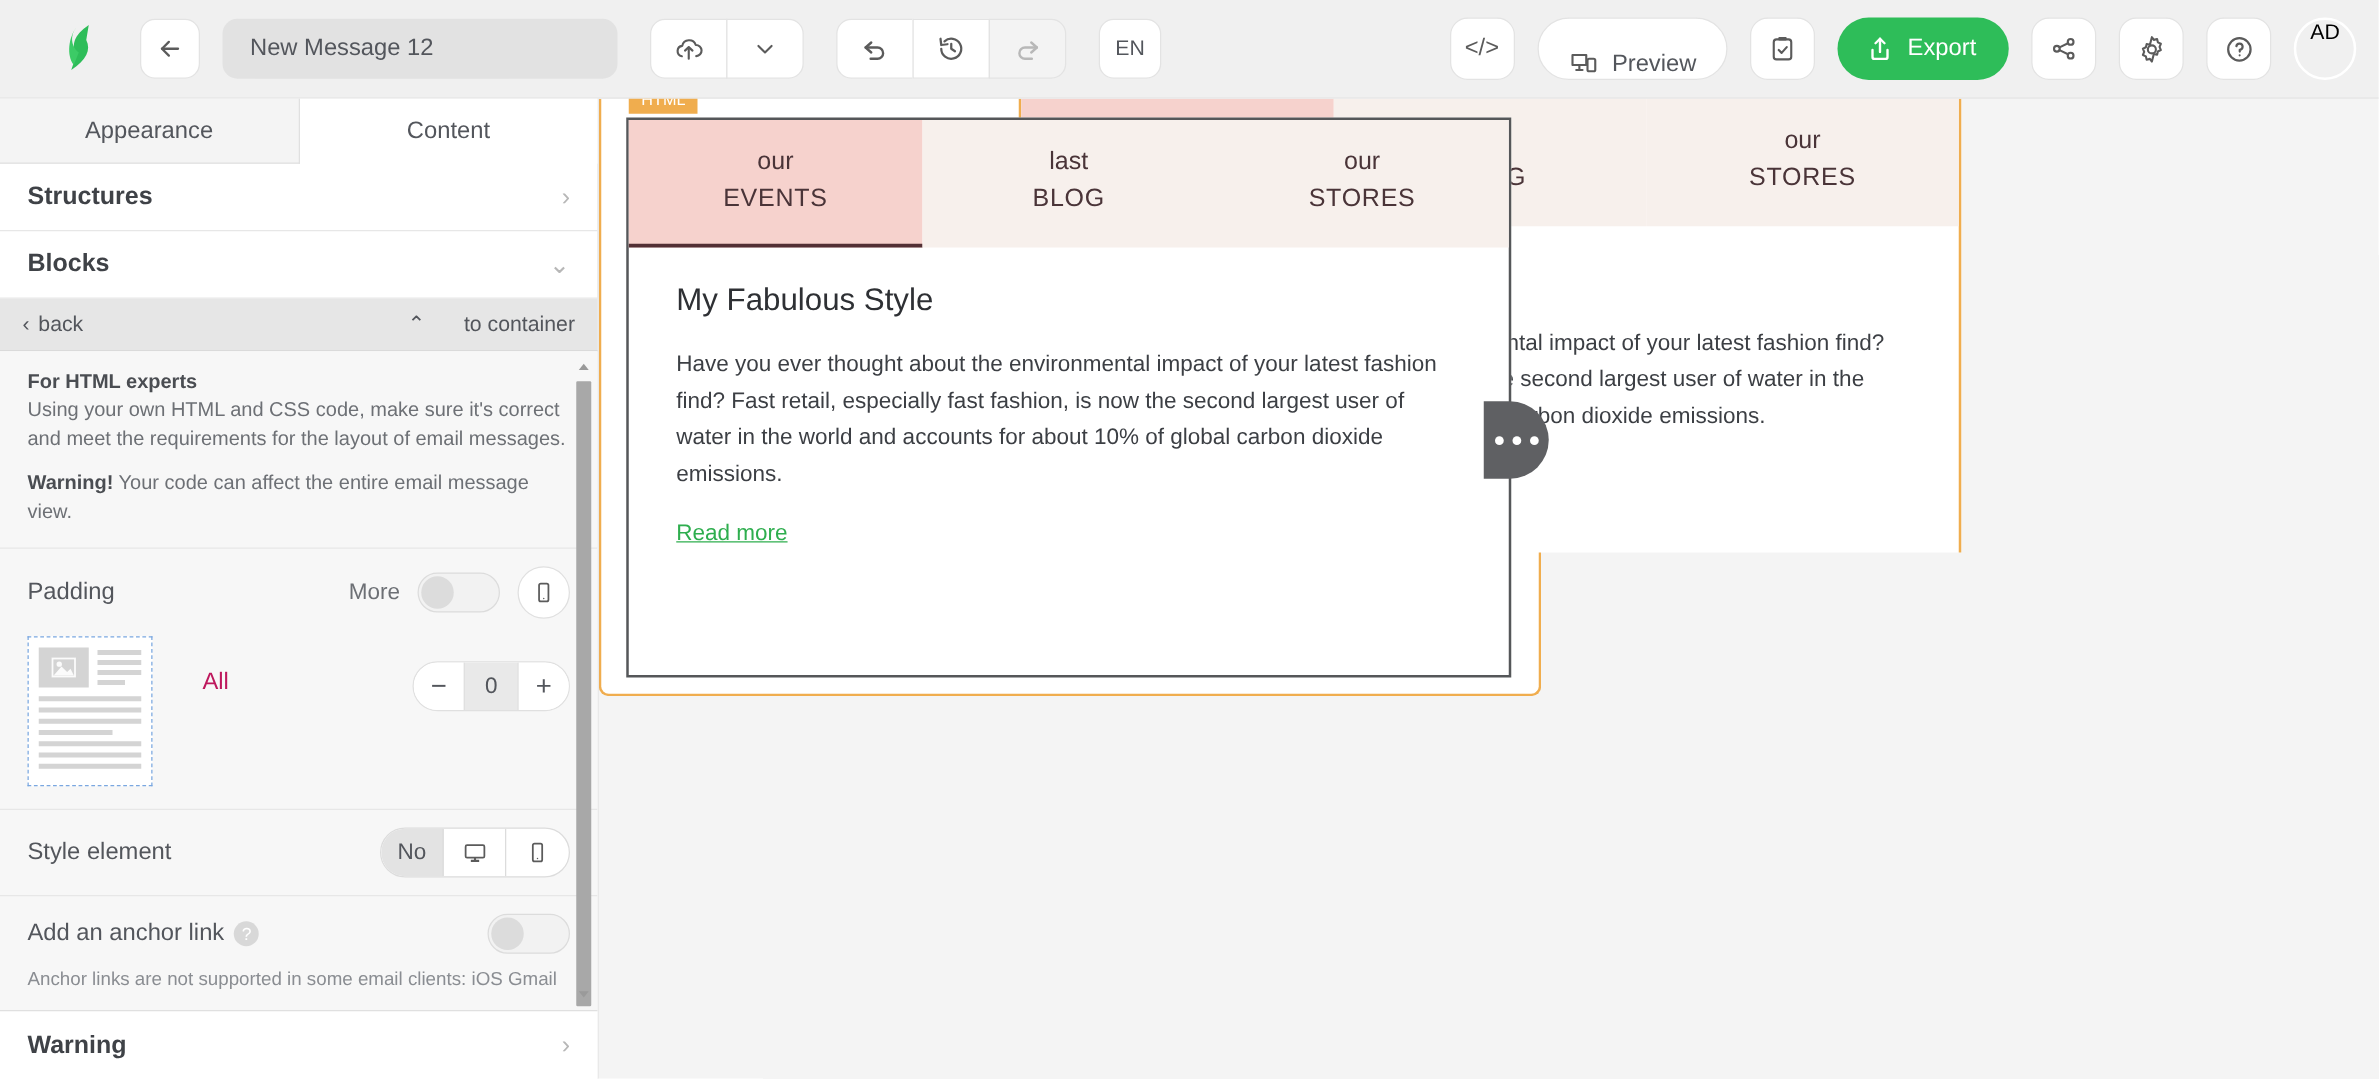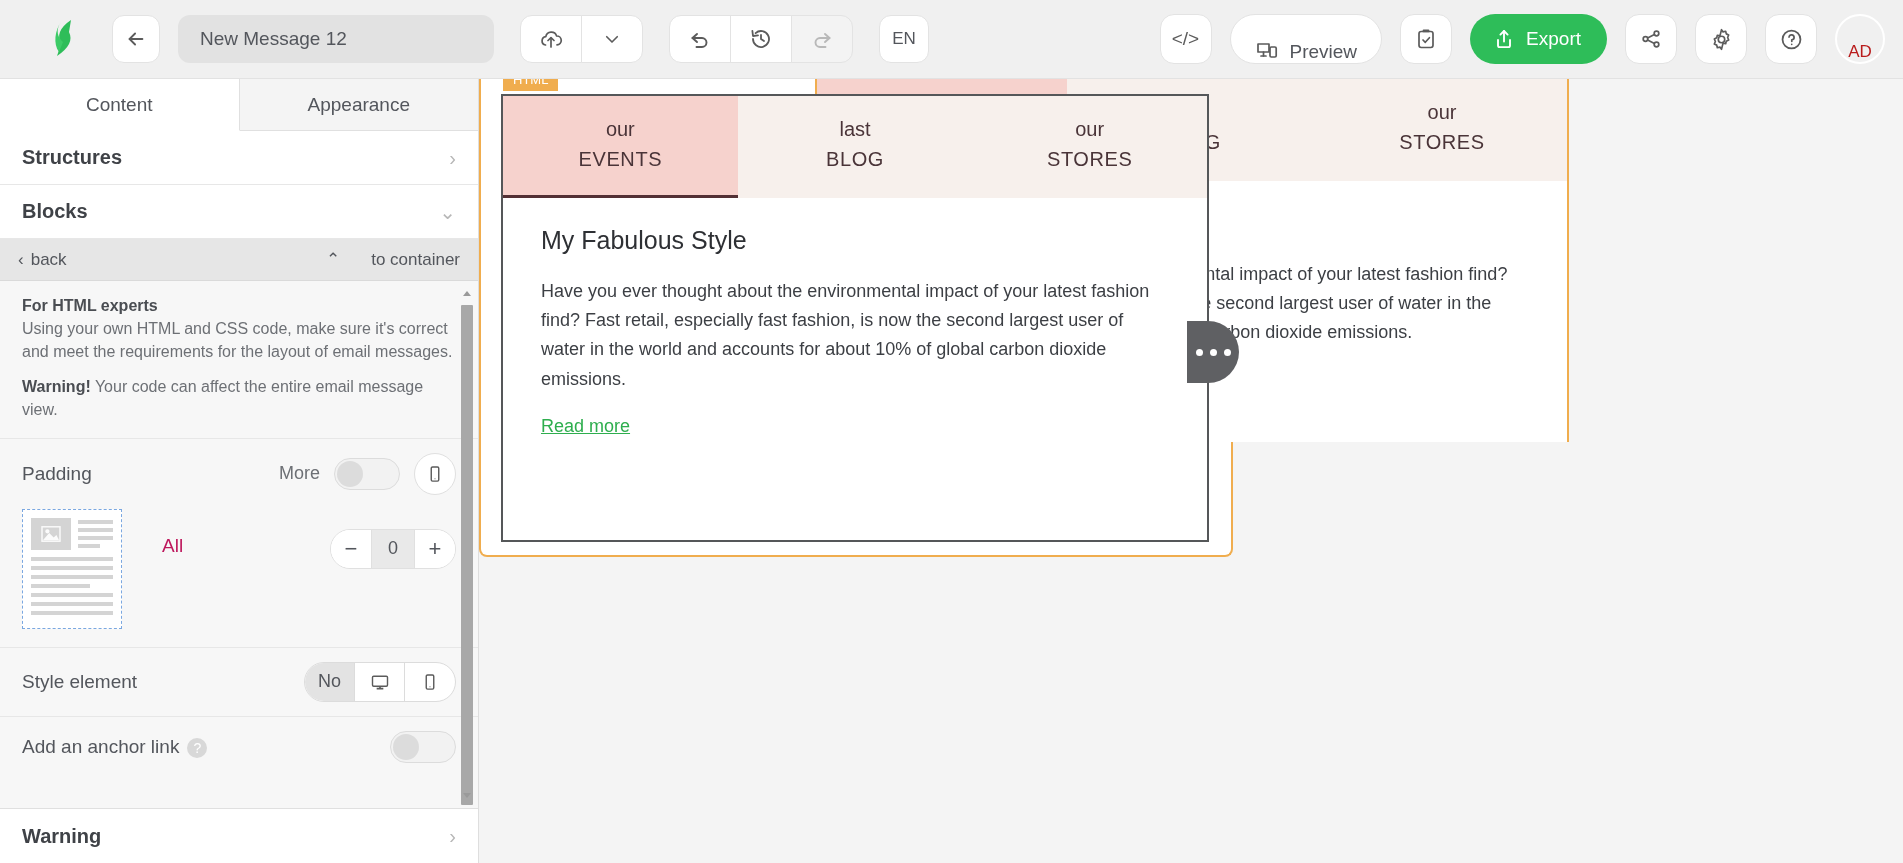--- a/index.html
+++ b/index.html
@@ -60,22 +60,22 @@
   }
   .export-btn {
     height: 50px; border-radius: 25px; background:#2ebd59;
     border:none; display:flex; align-items:center; gap:10px;
     padding: 0 26px 0 22px; margin-left: 18px;
     font-size: 19px; color:#fff; cursor:pointer; flex:0 0 auto;
   }
   .avatar {
     width: 50px; height:50px; border-radius:50%;
     border: 2px solid #fff; background: #f0f0f0;
-    display:flex; align-items:flex-end; justify-content:center;
-    font-size: 17px; color:#b91c1c; margin-left: 18px; cursor:pointer; flex:0 0 auto;
+    display:flex; align-items:flex-start; justify-content:center;
+    font-size: 17px; color:#000000; margin-left: 18px; cursor:pointer; flex:0 0 auto;
   }
 
   
   .sidebar {
     position: absolute; top: 79px; left: 0;
     width: 479px; height: 784px;
     background: #fff; border-right: 1px solid #dedede;
     display:flex; flex-direction: column;
   }
   .tabs { display:flex; height: 52px; flex:0 0 auto; }
@@ -384,25 +384,25 @@
     </div>
 
     <div class="avatar">
       <span>AD</span>
     </div>
   </div>
 
   <div class="sidebar">
 
     <div class="tabs">
+      <div class="tab">
+        <span>Appearance</span>
+      </div>
       <div class="tab active">
         <span>Content</span>
-      </div>
-      <div class="tab">
-        <span>Appearance</span>
       </div>
     </div>
 
     <div class="section-row">
       <span class="lbl">Structures</span>
       <span class="chev">›</span>
     </div>
 
     <div class="section-row">
       <span class="lbl">Blocks</span>
@@ -504,20 +504,21 @@
 
         <div class="divider"></div>
 
         <div class="prow">
           <span class="plabel"><span>Add an anchor link</span><span class="help-badge">?</span></span>
           <div class="toggle">
             <div class="knob"></div>
           </div>
         </div>
 
+        <div class="hint">Anchor links are not supported in some email clients: iOS Gmail</div>
       </div>
 
       <div class="sb-track">
         <div class="sb-arr up"></div>
         <div class="sb-thumb"></div>
         <div class="sb-arr dn"></div>
       </div>
     </div>
 
     <div class="bottom-section">

